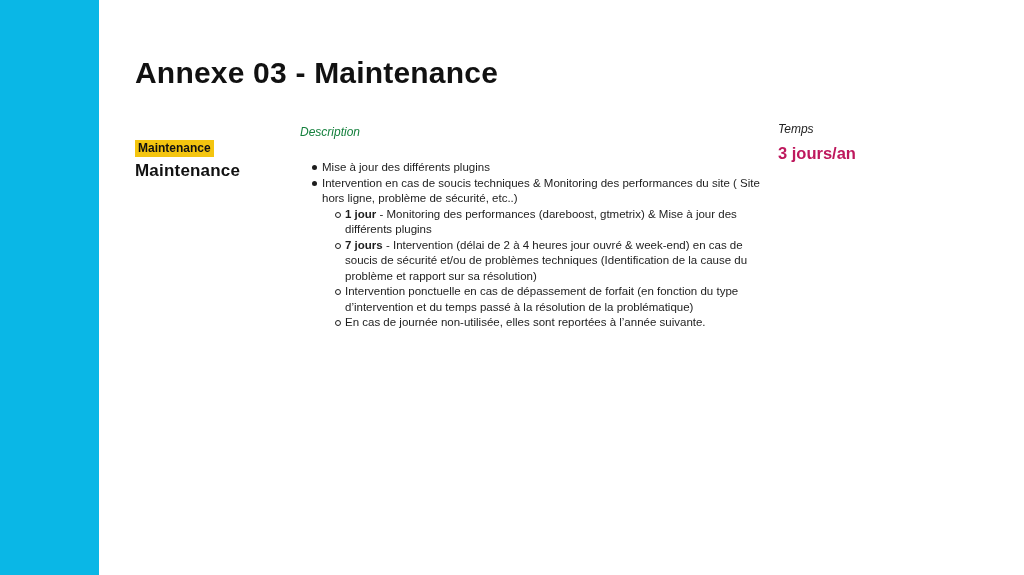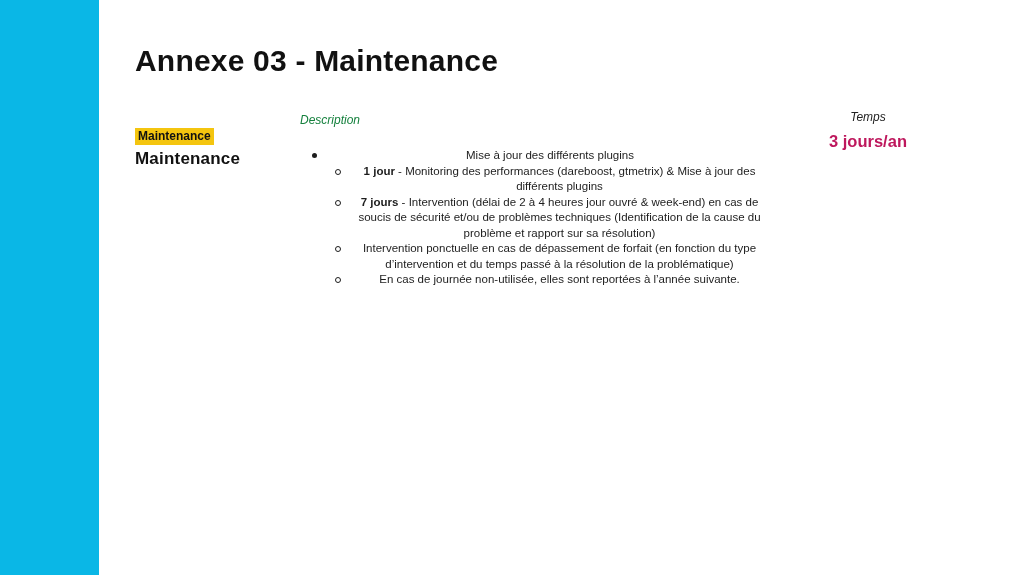--- a/index.html
+++ b/index.html
@@ -19,21 +19,21 @@
   .side-bar {
     position: absolute;
     left: 0;
     top: 0;
     width: 99px;
     height: 100%;
   }
   .content {
     position: absolute;
     left: 135px;
-    top: 4px;
+    top: 16px;
     width: 889px;
   }
   .page-title {
     margin-top: 40px;
     font-size: 30px;
     line-height: 34px;
     font-weight: 800;
     letter-spacing: 0.2px;
     color: #111111;
   }
@@ -80,21 +80,20 @@
     list-style: none;
     margin: 21px 0 0 0;
     padding: 0;
     font-size: 11.5px;
     line-height: 15.5px;
     color: #1d1d1d;
   }
   ul.blist li {
     display: flex;
     align-items: flex-start;
-    text-align: center;
   }
   .marker-wrap {
     flex-shrink: 0;
     display: flex;
     justify-content: center;
   }
   .lvl1 > li > .marker-wrap {
     width: 15px;
     margin-left: 7px;
     padding-top: 5px;
@@ -119,21 +118,21 @@
     width: 4px;
     height: 4px;
     border-radius: 50%;
     border: 1px solid #1d1d1d;
     background: transparent;
   }
   .li-text { flex: 1; }
   .li-text b { font-weight: 700; }
   .col-right {
     flex: 1;
-    text-align: center;
+    text-align: left;
     padding-right: 66px;
     padding-top: 0;
   }
   .time-label {
     margin-top: 12px;
     font-style: italic;
     font-size: 12px;
     color: #222222;
   }
   .time-value {
@@ -164,20 +163,26 @@
       <div class="col-mid">
         <div class="desc-label">Description</div>
 
         <ul class="blist lvl1">
           <li>
             <span class="marker-wrap">
                 <span class="disc"></span>
               </span>
             <span class="li-text">Mise à jour des différents plugins</span>
           </li>
+          <li>
+            <span class="marker-wrap">
+                <span class="disc"></span>
+              </span>
+            <span class="li-text">Intervention en cas de soucis techniques &amp; Monitoring des performances du site ( Site hors ligne, problème de sécurité, etc..)</span>
+          </li>
         </ul>
 
         <ul class="blist sub" style="margin-top:0;">
           <li>
             <span class="marker-wrap">
                 <span class="circle"></span>
               </span>
             <span class="li-text"><b>1 jour</b><span> - Monitoring des performances (dareboost, gtmetrix) &amp; Mise à jour des différents plugins</span></span>
           </li>
           <li>

